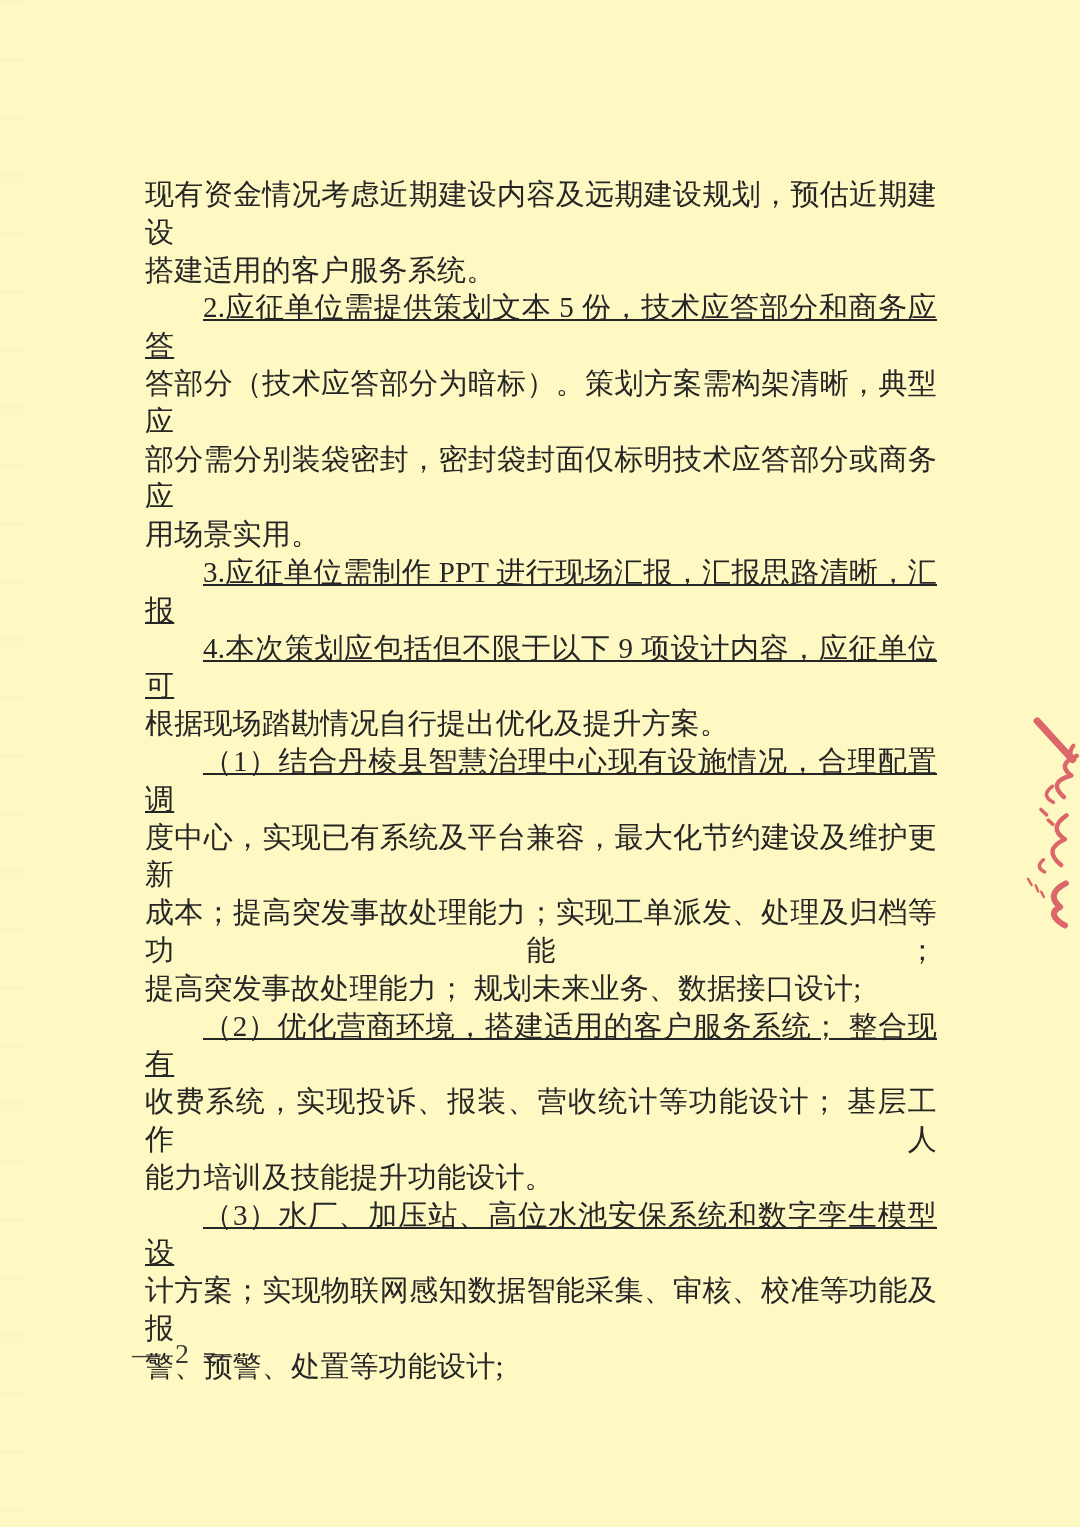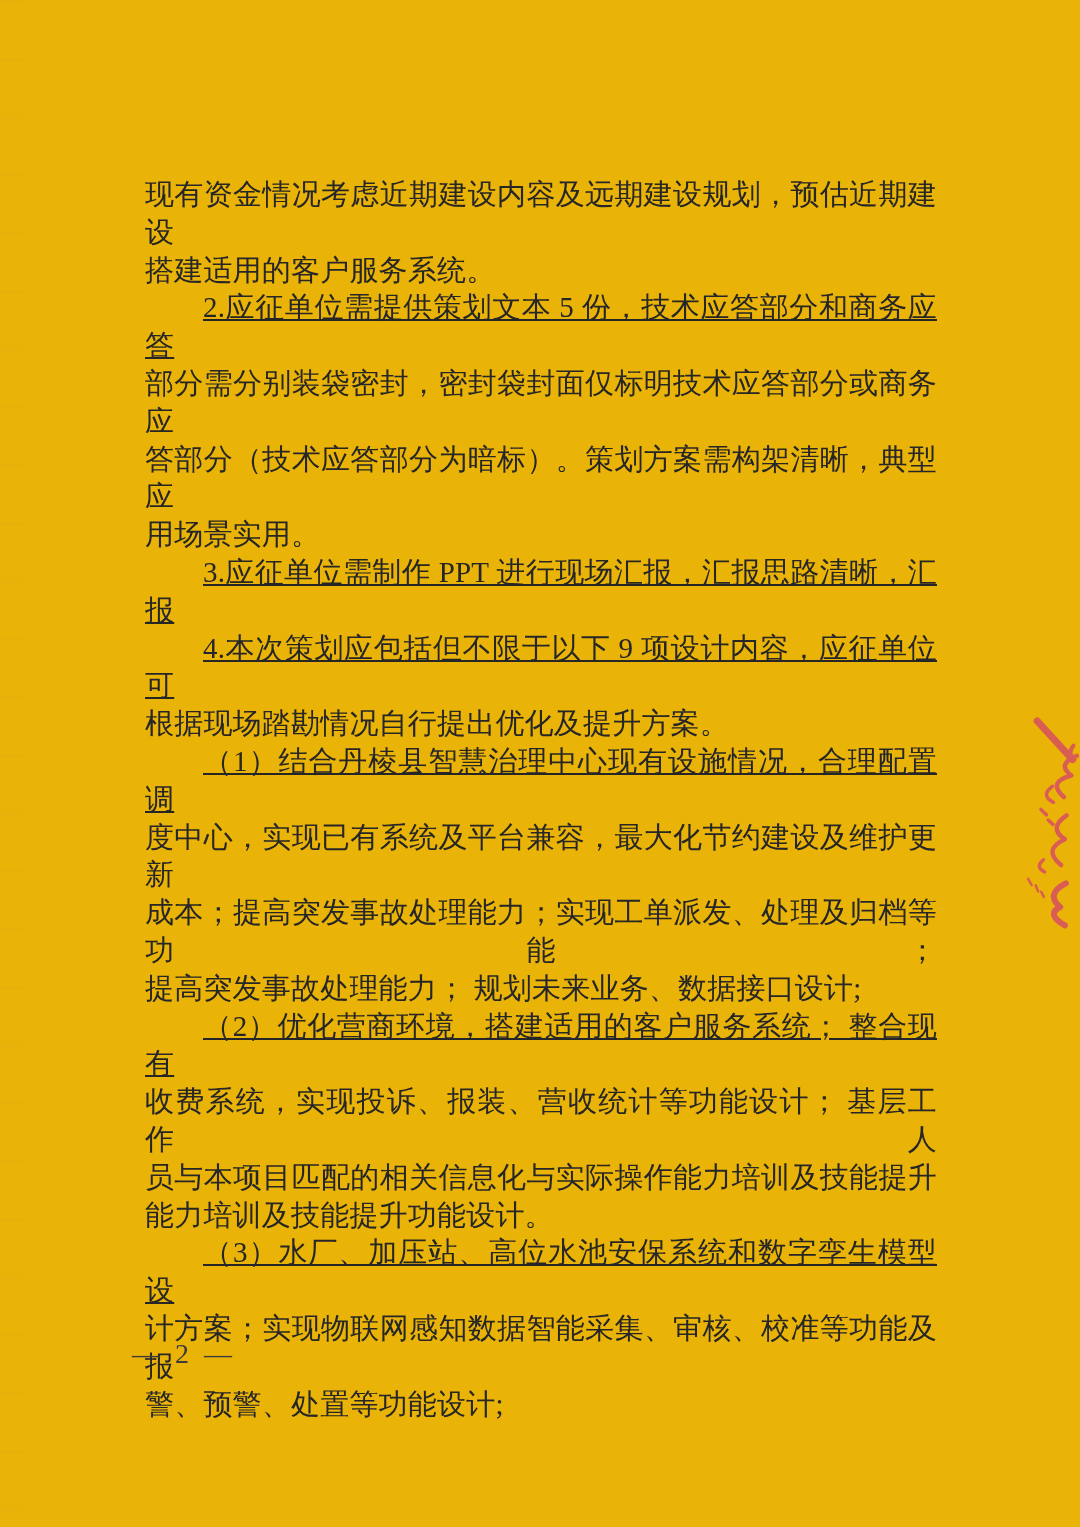--- a/index.html
+++ b/index.html
@@ -4,21 +4,21 @@
 <style>
   html, body {
     margin: 0;
     padding: 0;
     background: #e9e9e9;
   }
   .page {
     position: relative;
     width: 1080px;
     height: 1527px;
-    background: #eab308;
+    background: #fef9c3;
     overflow: hidden;
     font-family: "Liberation Serif", "DejaVu Serif", serif;
     color: #262626;
   }
   
   .scan-noise {
     position: absolute;
     left: 0; top: 0;
     width: 24px; height: 100%;
     background:
@@ -77,33 +77,32 @@
 <body>
 
 <div class="page">
 
   <div class="scan-noise"></div>
 
   <div class="text-block">
     <div class="line fill">现有资金情况考虑近期建设内容及远期建设规划，预估近期建设</div>
     <div class="line end">搭建适用的客户服务系统。</div>
     <div class="line fill indent">2.应征单位需提供策划文本 5 份，技术应答部分和商务应答</div>
+    <div class="line fill">答部分（技术应答部分为暗标）。策划方案需构架清晰，典型应</div>
     <div class="line fill">部分需分别装袋密封，密封袋封面仅标明技术应答部分或商务应</div>
-    <div class="line fill">答部分（技术应答部分为暗标）。策划方案需构架清晰，典型应</div>
     <div class="line end">用场景实用。</div>
     <div class="line fill indent">3.应征单位需制作 PPT 进行现场汇报，汇报思路清晰，汇报</div>
     <div class="line fill indent">4.本次策划应包括但不限于以下 9 项设计内容，应征单位可</div>
     <div class="line end">根据现场踏勘情况自行提出优化及提升方案。</div>
     <div class="line fill indent">（1）结合丹棱县智慧治理中心现有设施情况，合理配置调</div>
     <div class="line fill">度中心，实现已有系统及平台兼容，最大化节约建设及维护更新</div>
     <div class="line fill">成本；提高突发事故处理能力；实现工单派发、处理及归档等功能；</div>
     <div class="line end">提高突发事故处理能力； 规划未来业务、数据接口设计;</div>
     <div class="line fill indent">（2）优化营商环境，搭建适用的客户服务系统； 整合现有</div>
     <div class="line fill">收费系统，实现投诉、报装、营收统计等功能设计； 基层工作人</div>
-    <div class="line fill">员与本项目匹配的相关信息化与实际操作能力培训及技能提升</div>
     <div class="line end">能力培训及技能提升功能设计。</div>
     <div class="line fill indent">（3）水厂、加压站、高位水池安保系统和数字孪生模型设</div>
     <div class="line fill">计方案；实现物联网感知数据智能采集、审核、校准等功能及报</div>
     <div class="line end">警、预警、处置等功能设计;</div>
 
   </div>
 
   <div class="page-number">— 2 —</div>
 
   <svg class="red-mark" viewBox="0 0 64 218" fill="none" xmlns="http://www.w3.org/2000/svg">

